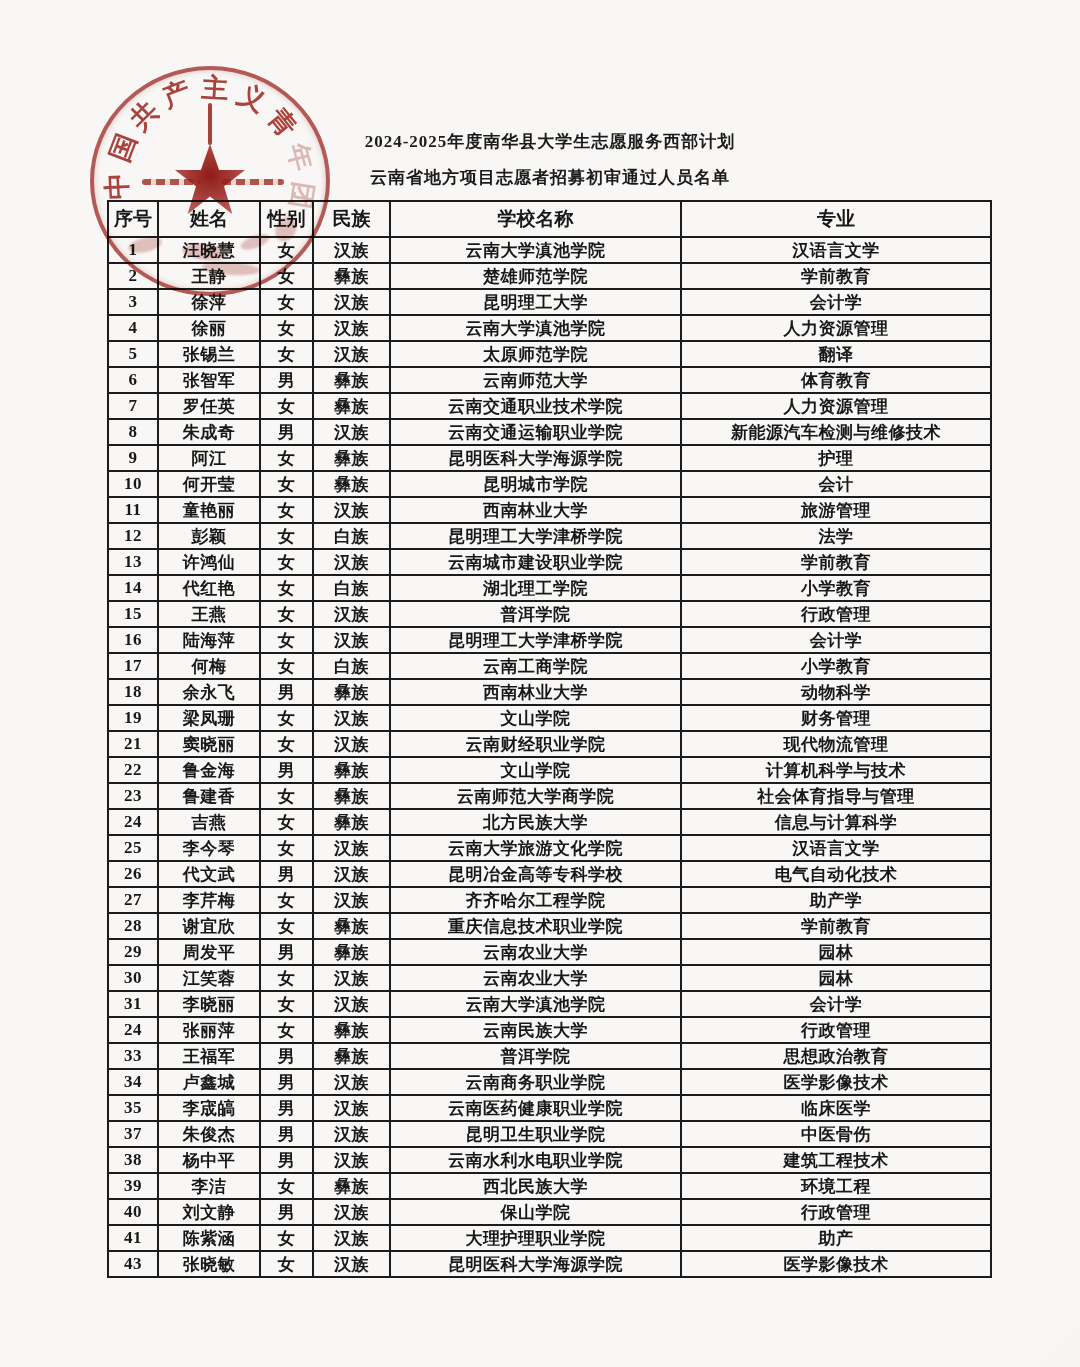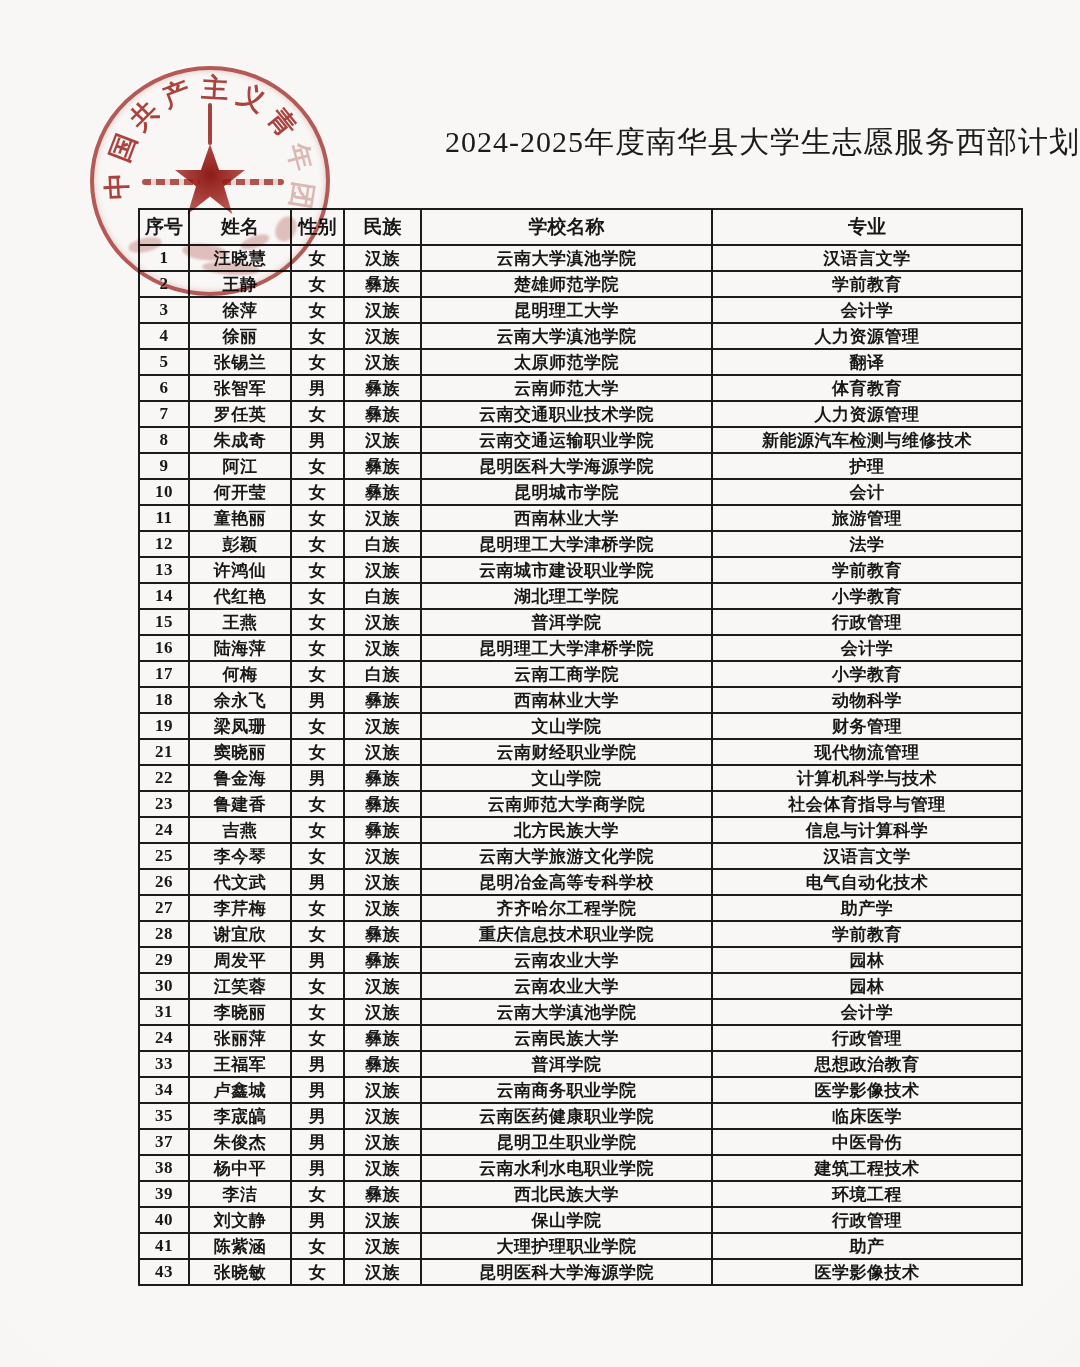--- a/index.html
+++ b/index.html
@@ -23,40 +23,38 @@
   
   .title-block {
     position: absolute;
     top: 124px;
     left: 20px;
     width: 1060px;
     text-align: center;
     z-index: 3;
   }
   .title-line {
-    font-size: 30px;
-    font-weight: 400;
+    font-size: 17px;
+    font-weight: 700;
     color: #1b1b1b;
     letter-spacing: 1px;
     line-height: 36px;
     white-space: nowrap;
-    text-align: right;
   }
 
   
   table.roster {
     position: absolute;
     left: 107px;
-    top: 208px;
+    top: 200px;
     width: 883px;
     border-collapse: collapse;
     table-layout: fixed;
     z-index: 2;
     background: transparent;
-    margin-left: 31px;
   }
   table.roster th,
   table.roster td {
     border: 2px solid #1c1c1c;
     text-align: center;
     vertical-align: middle;
     padding: 0;
     color: #181818;
     overflow: hidden;
     white-space: nowrap;
@@ -144,20 +142,21 @@
   .n4 { left: 112px; top: 196px; width: 58px; height: 13px; transform: rotate(4deg); }
   .n5 { left: 186px; top: 150px; width: 20px; height: 26px; transform: rotate(28deg); }
 </style>
 </head>
 <body>
 
 <div class="page">
 
   <div class="title-block">
     <div class="title-line">2024-2025年度南华县大学生志愿服务西部计划</div>
+    <div class="title-line">云南省地方项目志愿者招募初审通过人员名单</div>
   </div>
 
   <table class="roster">
     <colgroup>
       <col style="width:50px">
       <col style="width:102px">
       <col style="width:53px">
       <col style="width:77px">
       <col style="width:291px">
       <col style="width:310px">

